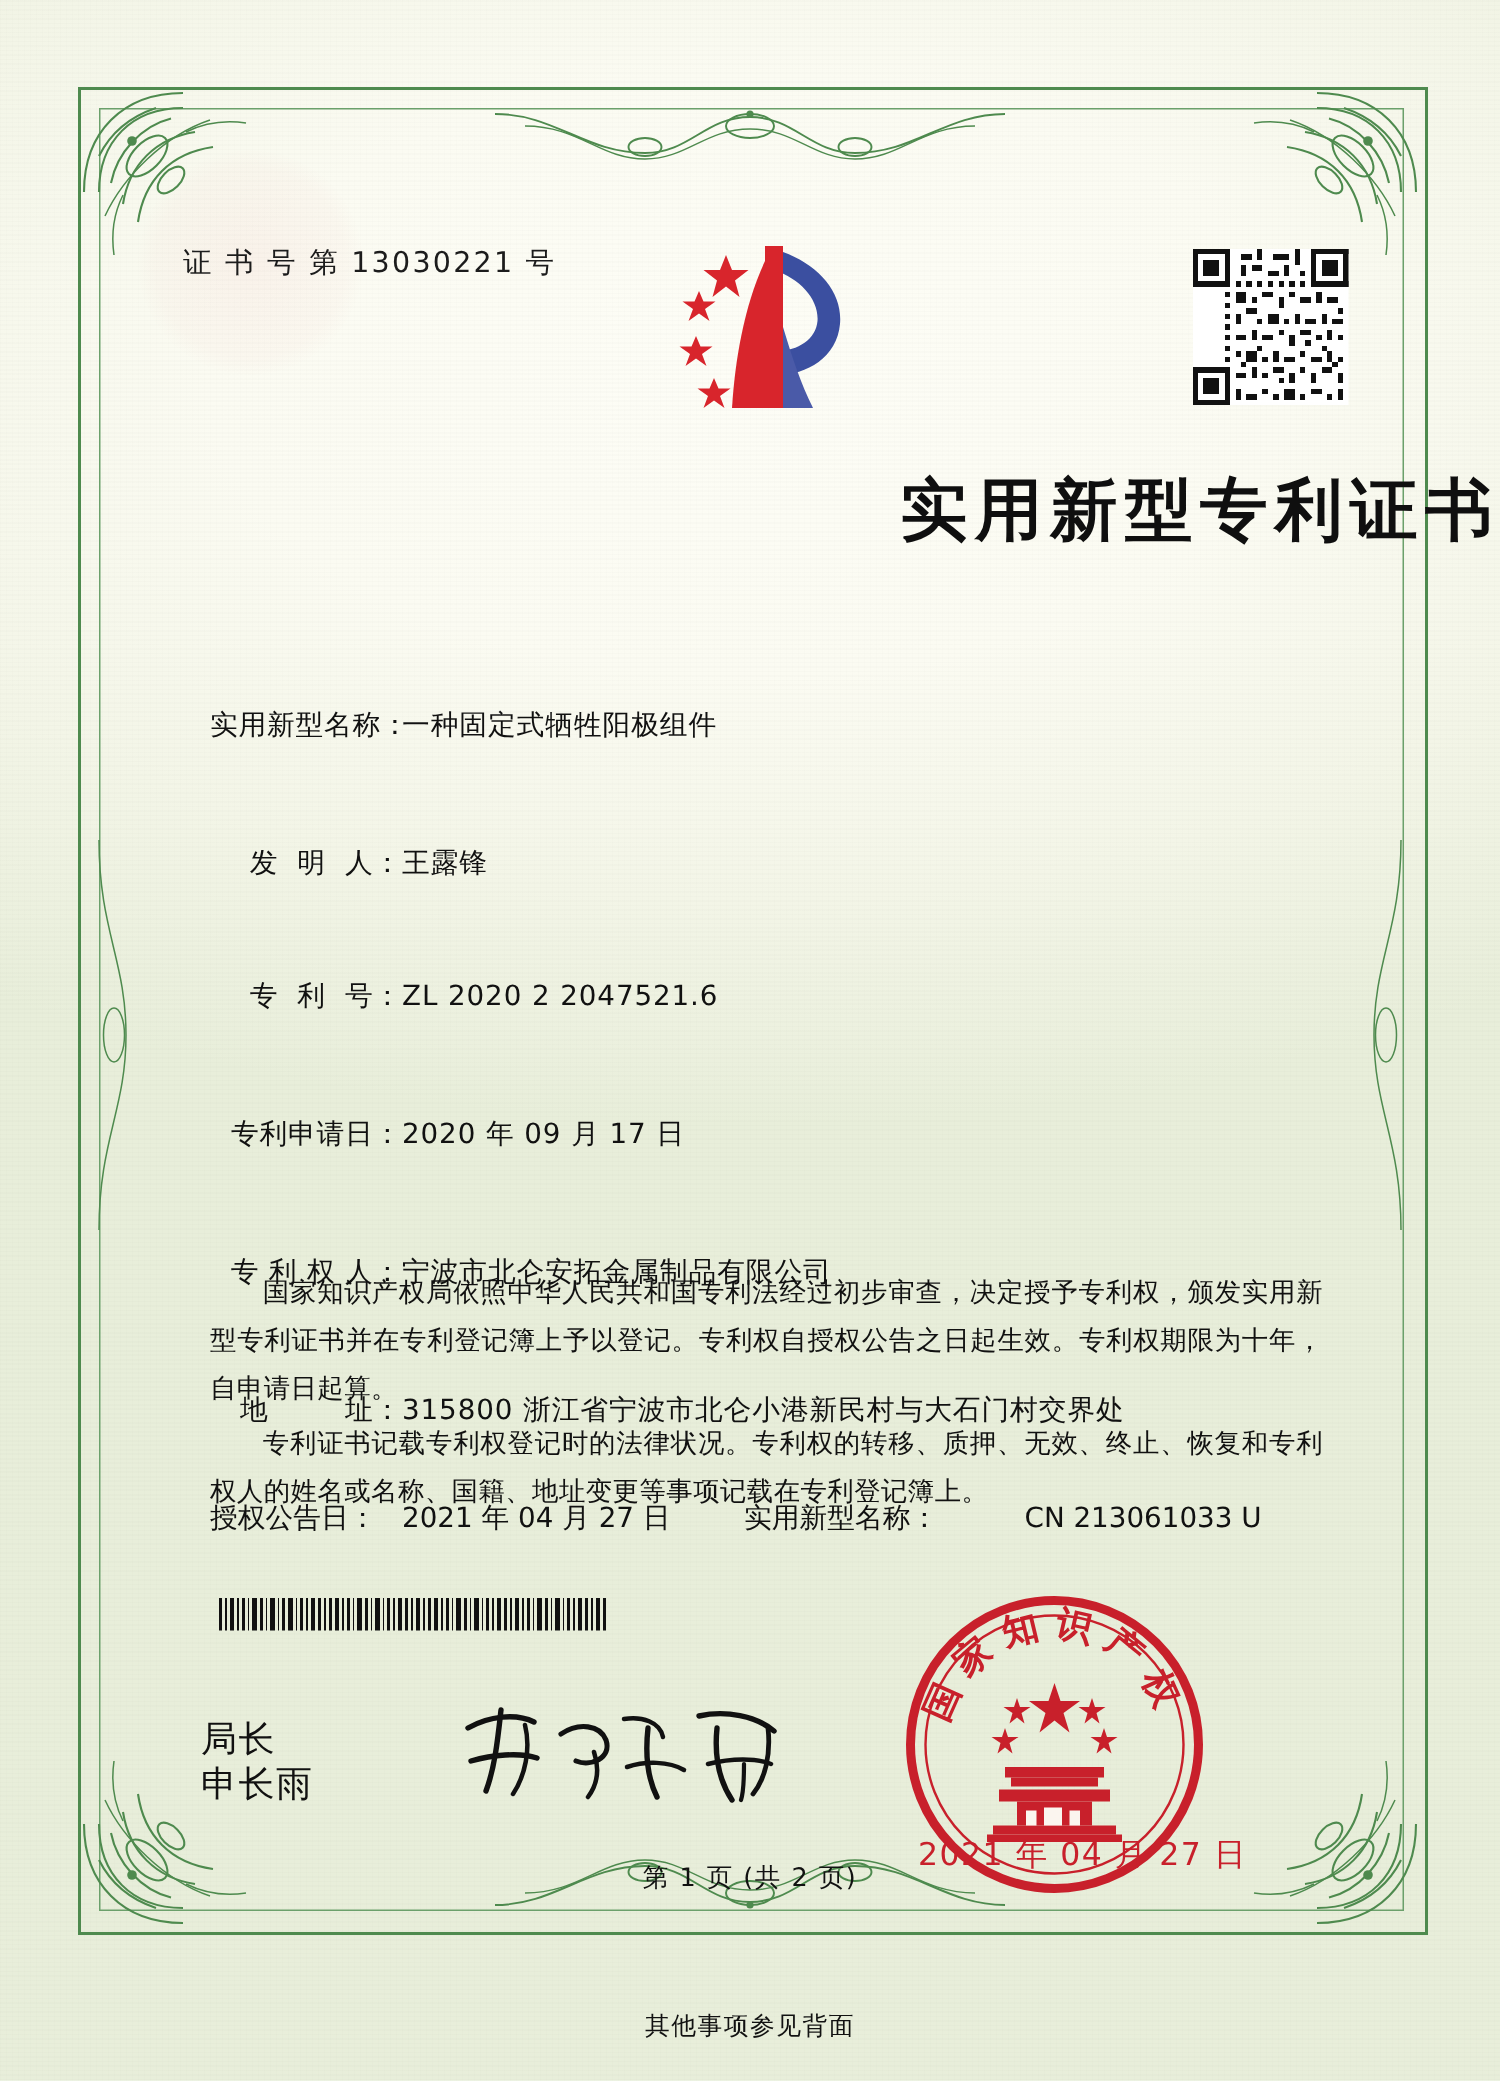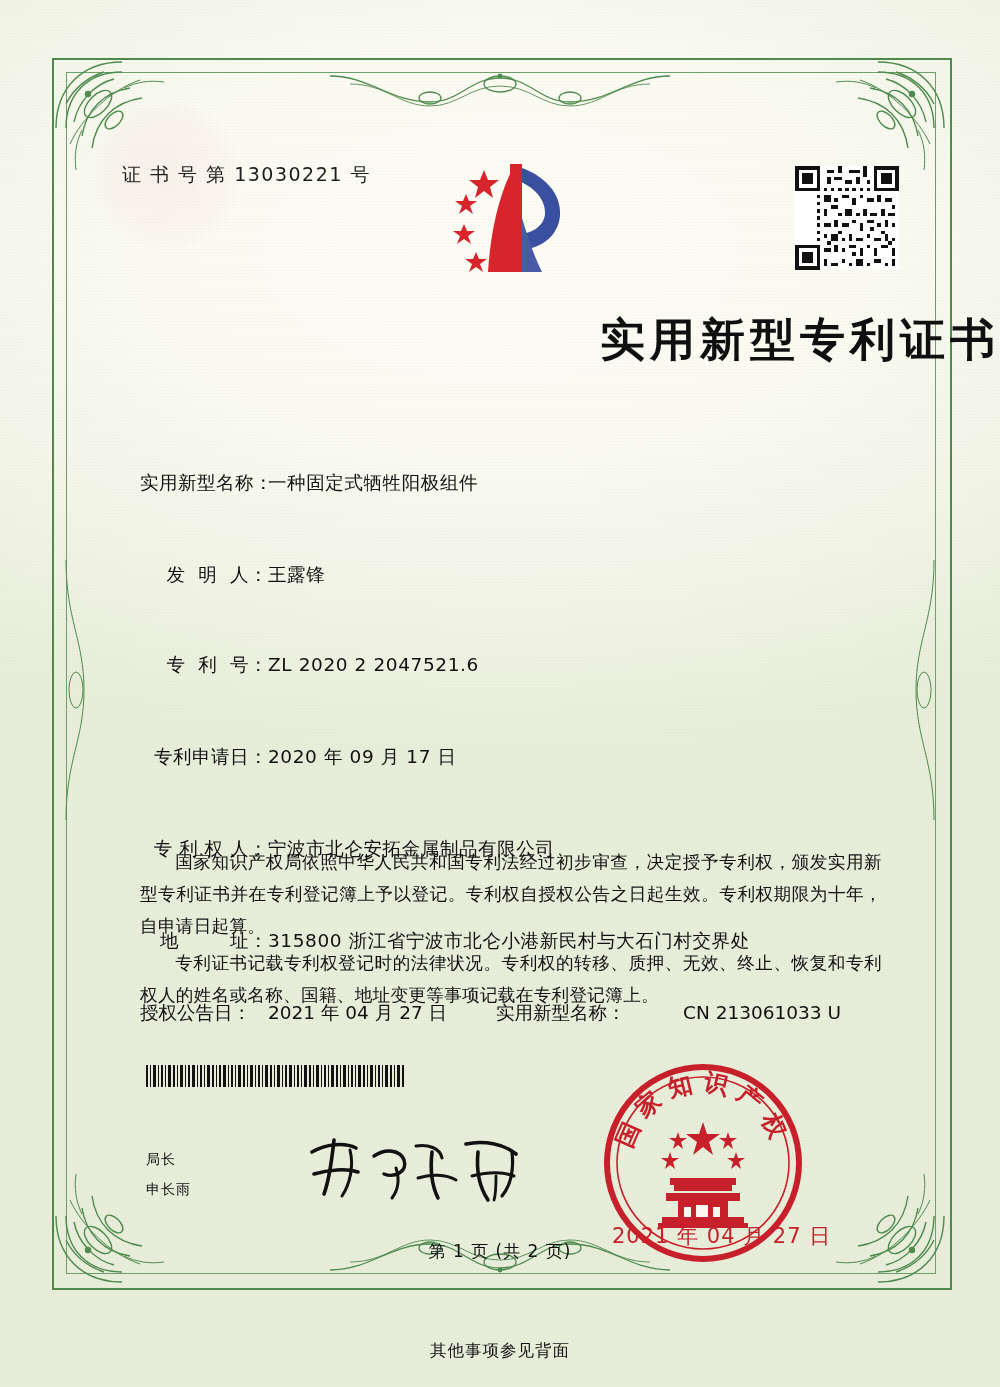--- a/index.html
+++ b/index.html
@@ -163,23 +163,23 @@
     position: absolute;
     left: 146px;
     top: 1065px;
     width: 258px;
     height: 22px;
   }
 
   
   .sig-block {
     position: absolute;
-    left: 146px;
+    left: 134px;
     top: 1144px;
-    font-size: 14px;
+    font-size: 24px;
     line-height: 30px;
     color: #111;
     letter-spacing: 1px;
   }
   .sig-script {
     position: absolute;
     left: 300px;
     top: 1130px;
     width: 240px;
     height: 80px;

